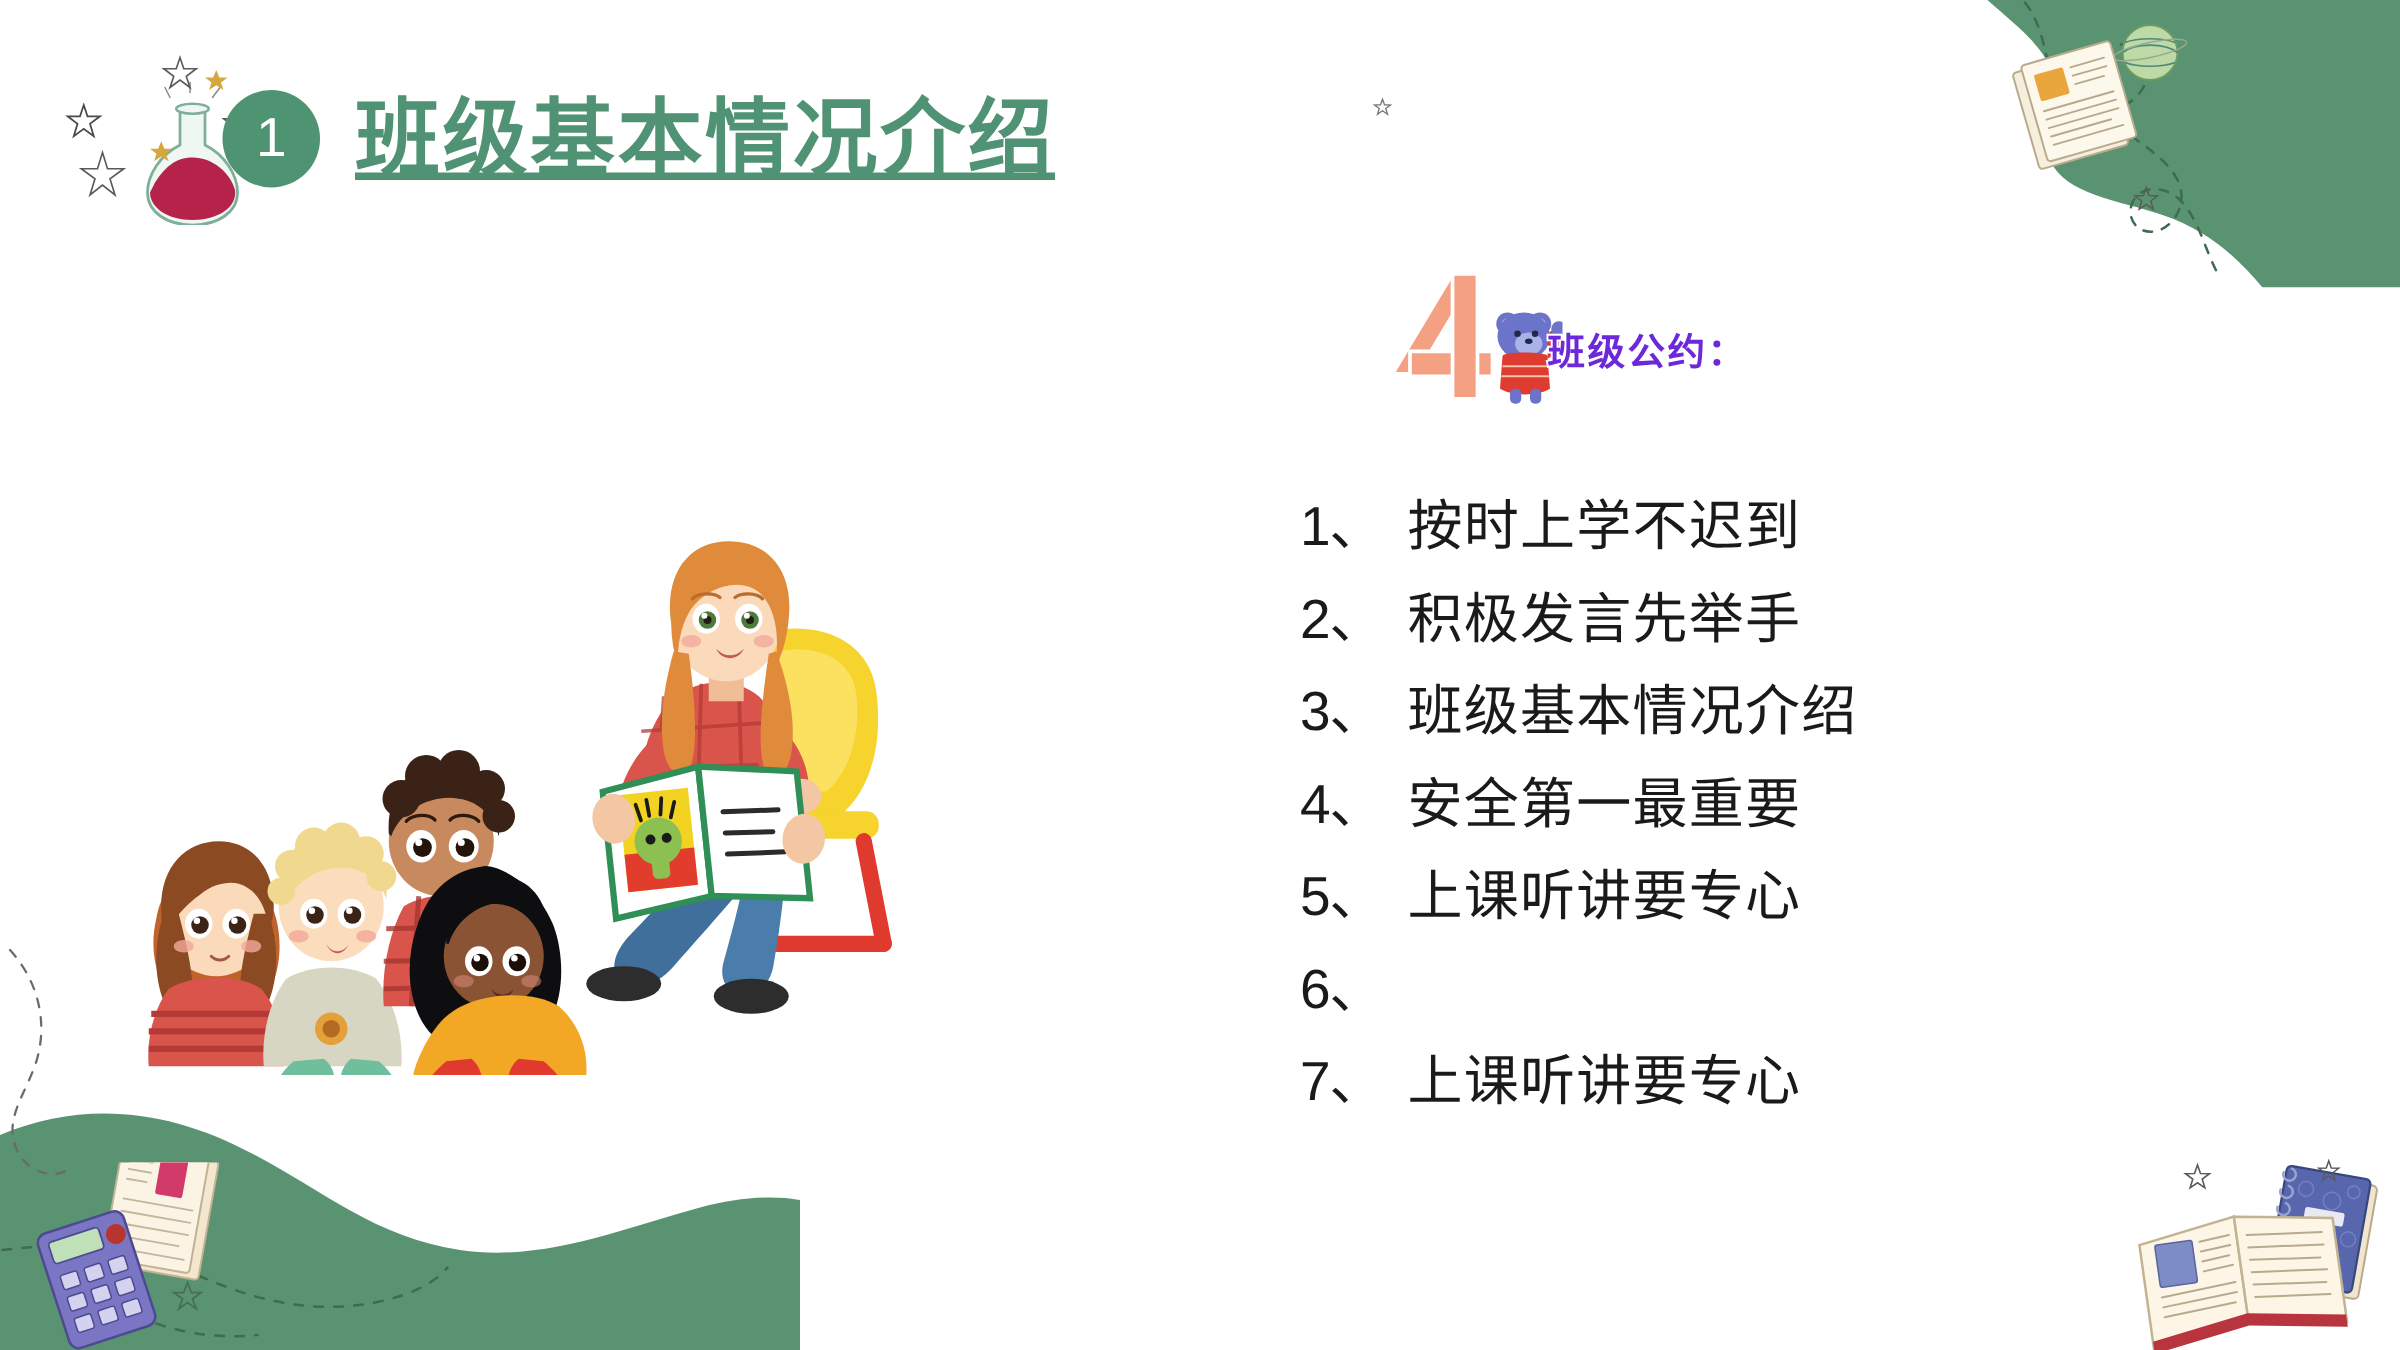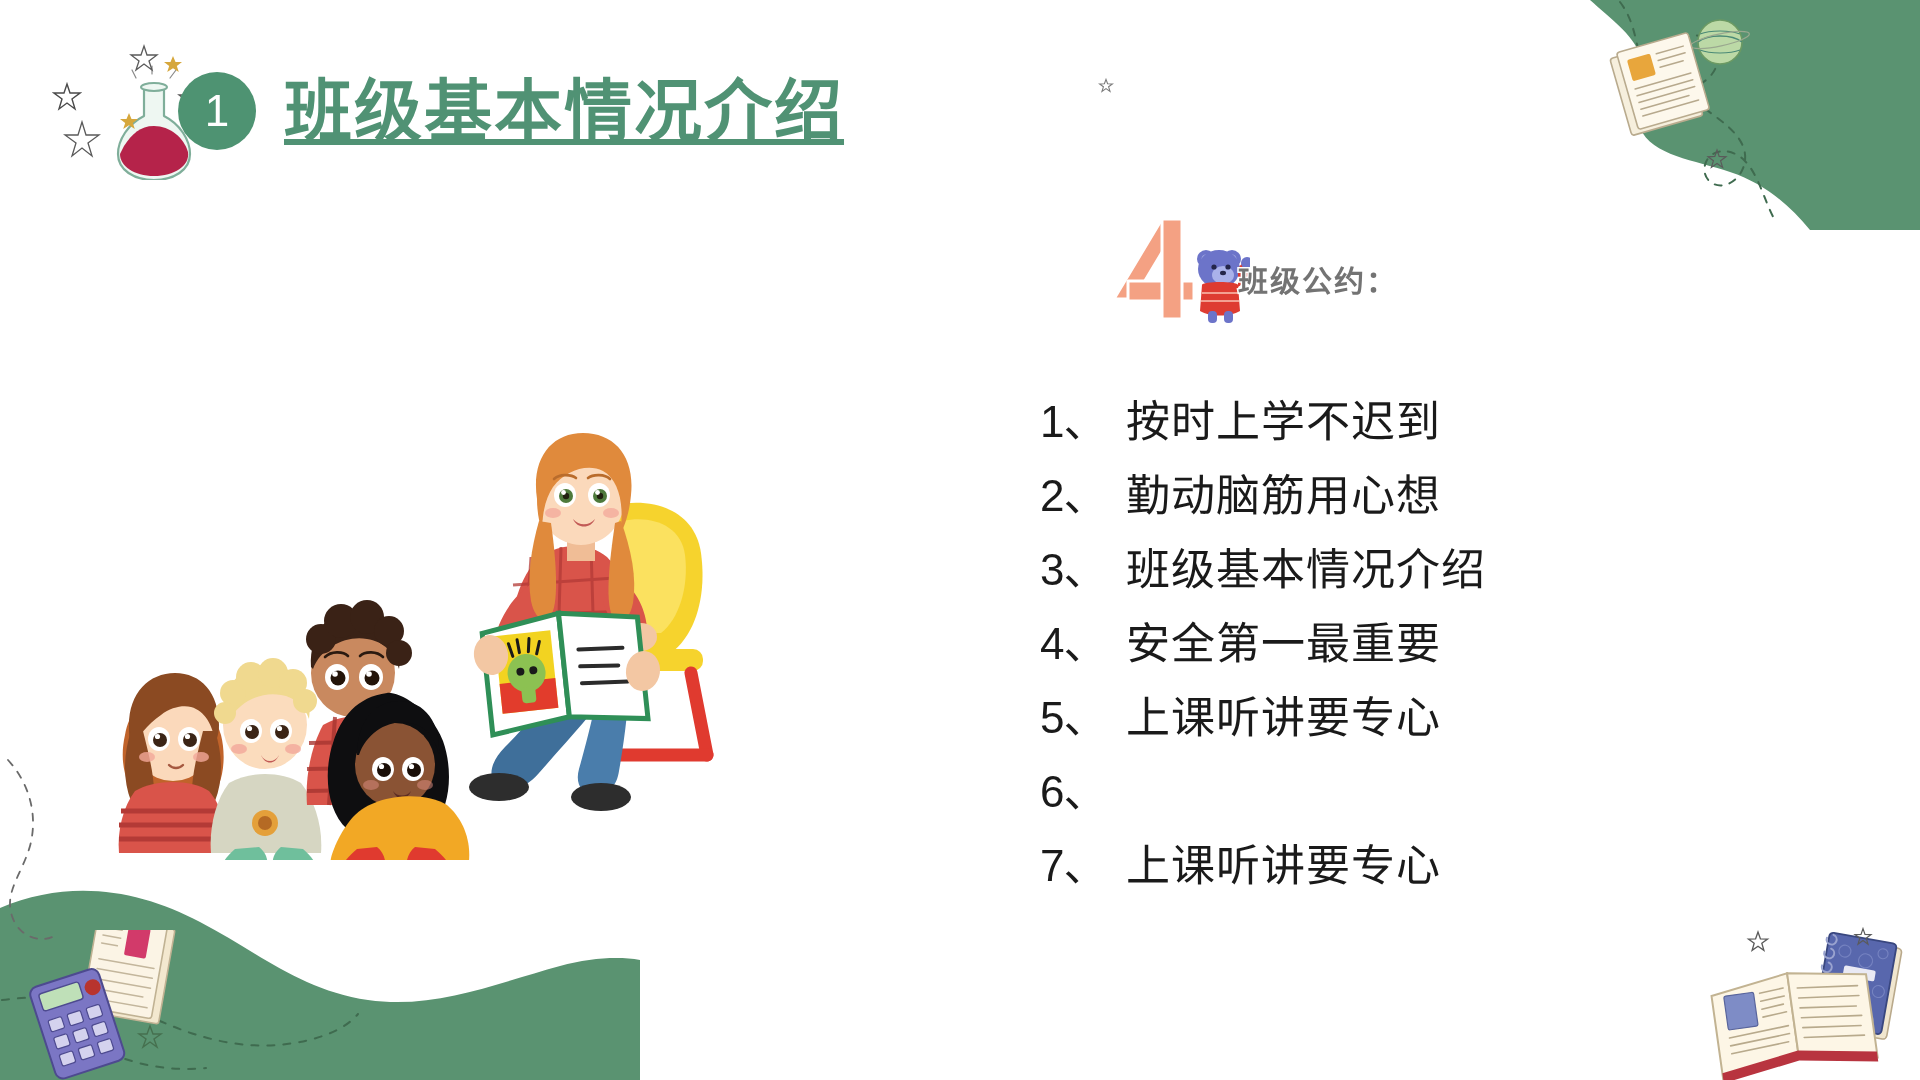--- a/index.html
+++ b/index.html
@@ -112,21 +112,21 @@
     top: 0px;
     width: 160px;
     height: 110px;
   }
   .pledge-title {
     position: absolute;
     left: 148px;
     top: 42px;
     font-size: 30px;
     font-weight: 700;
-    color: #737373;
+    color: #6d28d9;
     letter-spacing: 2px;
     white-space: nowrap;
     -webkit-text-stroke: 3px #ffffff;
     paint-order: stroke fill;
     font-family: "Liberation Sans", "DejaVu Sans", sans-serif;
   }
 
   .pledge-list {
     position: absolute;
     left: 1040px;
@@ -471,21 +471,21 @@
     <div class="pledge-title">班级公约：</div>
   </div>
 
   <ul class="pledge-list">
     <li class="pledge-item">
       <span class="pledge-index">1、</span>
       <span class="pledge-text">按时上学不迟到</span>
     </li>
     <li class="pledge-item">
       <span class="pledge-index">2、</span>
-      <span class="pledge-text">勤动脑筋用心想</span>
+      <span class="pledge-text">积极发言先举手</span>
     </li>
     <li class="pledge-item">
       <span class="pledge-index">3、</span>
       <span class="pledge-text">班级基本情况介绍</span>
     </li>
     <li class="pledge-item">
       <span class="pledge-index">4、</span>
       <span class="pledge-text">安全第一最重要</span>
     </li>
     <li class="pledge-item">

